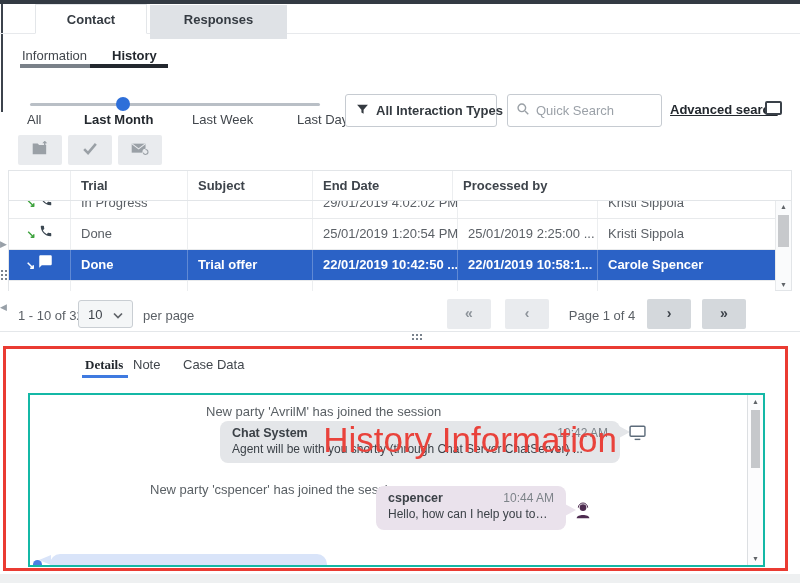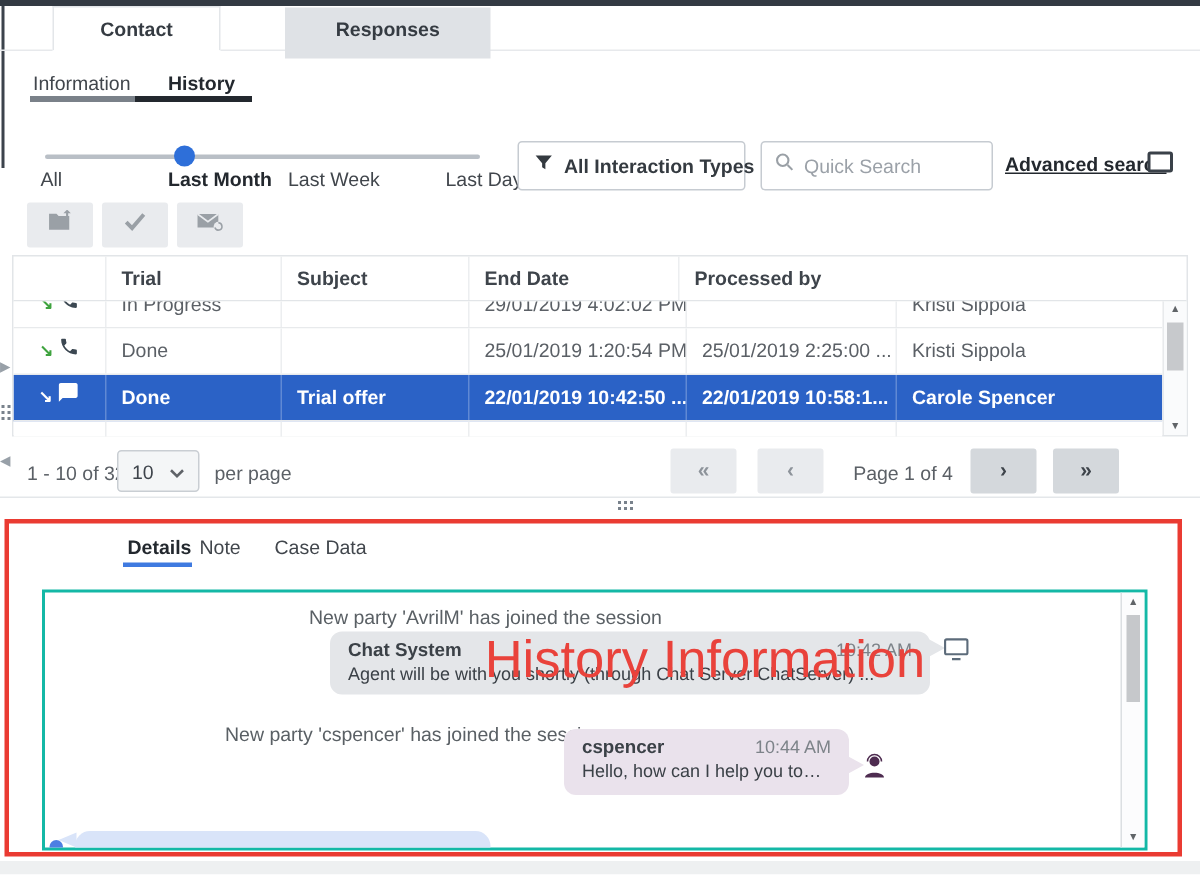--- a/index.html
+++ b/index.html
@@ -12,21 +12,21 @@
   .left-edge-line { left:1px; top:4px; width:2px; height:108px; background:#3c434c; }
   .edge-glyph { color:#98a0a8; font-size:9px; line-height:9px; }
   .vdots { display:grid; grid-template-columns:2px 2px; grid-gap:2px; }
   .vdots i, .hdots i { width:2px; height:2px; background:#79828c; display:block; }
   .hdots { display:grid; grid-template-columns:2px 2px 2px; grid-gap:2px; }
 
   
   .tabs-divider { left:0; top:33px; width:800px; height:1px; background:#e7e9ec; }
   .tab { top:4px; height:30px; font-size:13px; font-weight:bold; color:#353b42; text-align:center; line-height:29px; cursor:default; z-index:2; }
   .tab-contact { left:35px; width:112px; background:#fff; border:1px solid #e3e6e9; border-bottom:1px solid #fff; }
-  .tab-responses { left:150px; top:5px; width:137px; height:34px; background:#dfe2e6;margin-left:40px; }
+  .tab-responses { left:150px; top:5px; width:137px; height:34px; background:#dfe2e6; }
 
   
   .subtab { top:48px; font-size:13px; color:#41464c; }
   .subtab.active { font-weight:bold; color:#23282e; }
   .underline-info { left:20px; top:64px; width:70px; height:4px; background:#7a8189; }
   .underline-hist { left:90px; top:64px; width:78px; height:4px; background:#23282e; }
 
   
   .slider-track { left:30px; top:103px; width:290px; height:3px; background:#b9bfc6; border-radius:2px; }
   .slider-thumb { left:116px; top:97px; width:14px; height:14px; border-radius:50%; background:#2e6fd9; }
@@ -125,21 +125,21 @@
 <div class="abs tab tab-responses"><span>Responses</span></div>
 
 <div class="abs subtab" style="left:22px;"><span>Information</span></div>
 <div class="abs subtab active" style="left:112px;"><span>History</span></div>
 <div class="abs underline-info"></div>
 <div class="abs underline-hist"></div>
 
 <div class="abs slider-track"></div>
 <div class="abs slider-thumb"></div>
 <div class="abs slider-label" style="left:27px;"><span>All</span></div>
-<div class="abs slider-label sel" style="left:112px;"><span>Last Month</span></div>
+<div class="abs slider-label sel" style="left:84px;"><span>Last Month</span></div>
 <div class="abs slider-label" style="left:192px;"><span>Last Week</span></div>
 <div class="abs slider-label" style="left:297px;"><span>Last Day</span></div>
 
 <div class="abs filter-btn">
   <span><svg width="13" height="13" viewBox="0 0 24 24">
         <path d="M2 3h20L14 12.5V20l-4-2.6v-4.9z" fill="#343a40"></path>
       </svg></span>
   <span class="lbl">All Interaction Types</span>
   <span style="margin-left:auto;"><svg width="10" height="7" viewBox="0 0 10 7" fill="none" stroke="#5f6368" stroke-width="1.7">
         <polyline points="1,1.5 5,5.5 9,1.5"></polyline>
@@ -259,21 +259,21 @@
     <i></i>
     <i></i>
     <i></i>
     <i></i>
     <i></i>
     <i></i>
   </div>
 
 <div class="abs red-box"></div>
 
-<div class="abs dtab active" style="left:85px;"><span>Details</span></div>
+<div class="abs dtab active" style="left:85px;font-family:Liberation Serif, serif;"><span>Details</span></div>
 <div class="abs dtab" style="left:133px;"><span>Note</span></div>
 <div class="abs dtab" style="left:183px;"><span>Case Data</span></div>
 <div class="abs dtab-underline"></div>
 
 <div class="abs chat-box">
   <div class="sysmsg" style="left:176px;top:9px;">New party 'AvrilM' has joined the session</div>
 
   <div class="bubble bubble1">
     <div class="brow">
       <span class="bname">Chat System</span>

